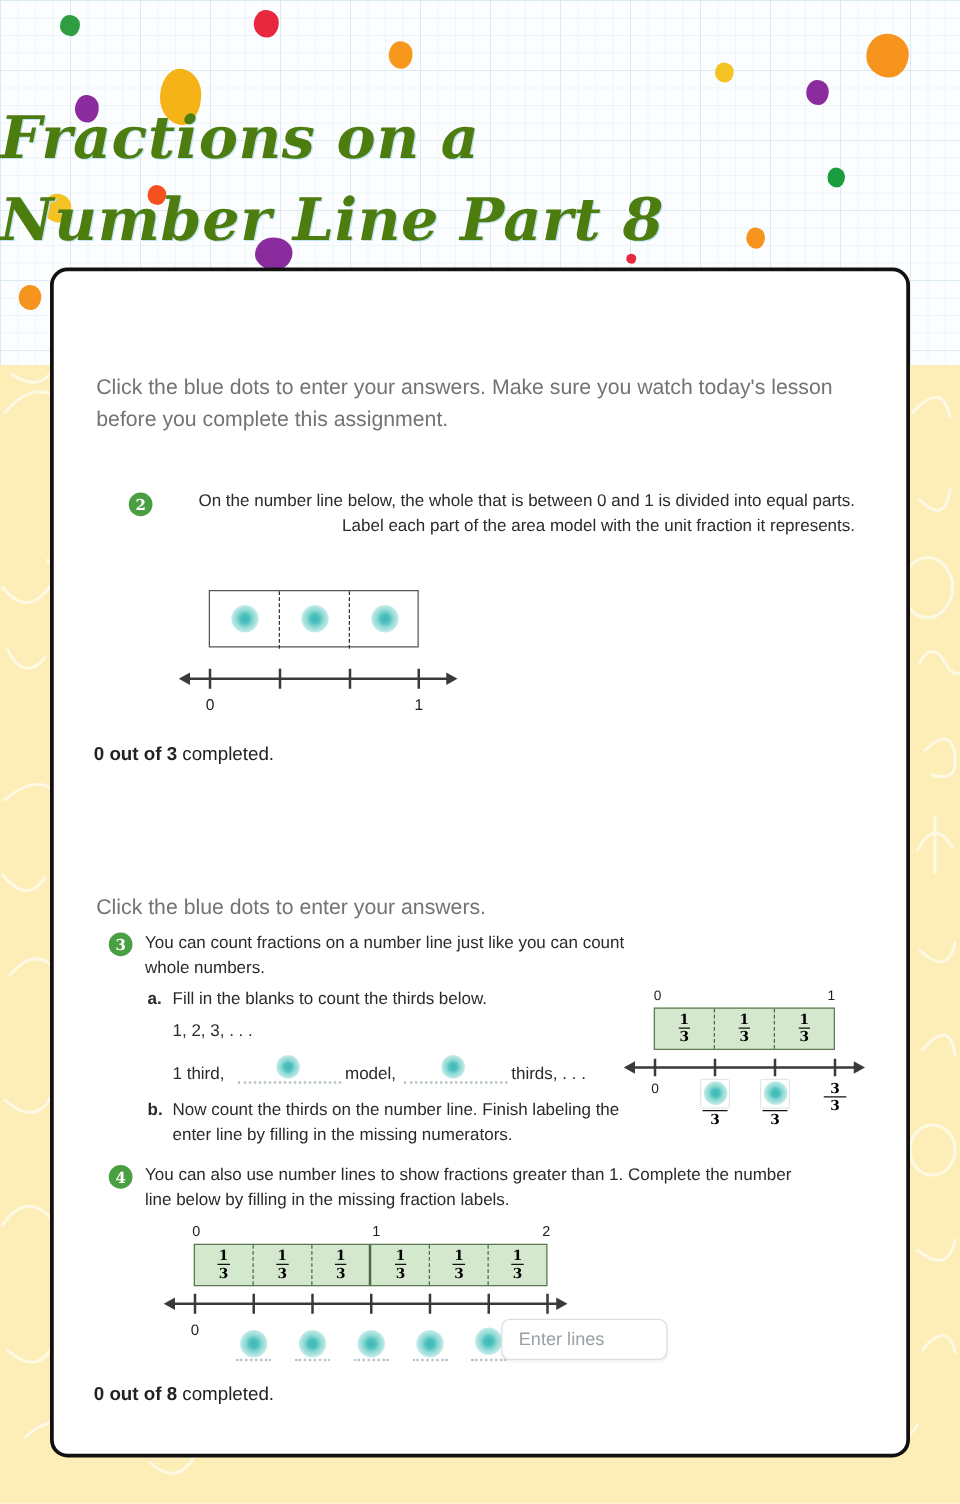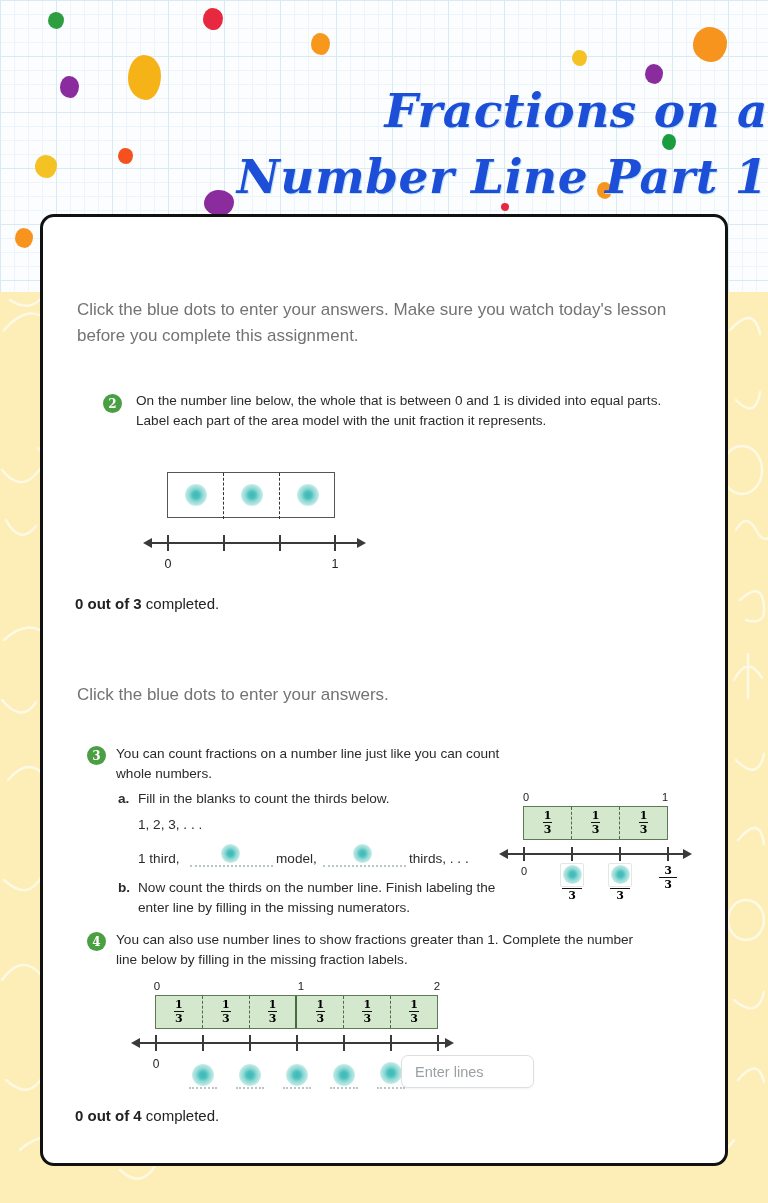--- a/index.html
+++ b/index.html
@@ -28,25 +28,25 @@
       linear-gradient(to right, #edf5fa 1px, transparent 1px),
       linear-gradient(to bottom, #edf5fa 1px, transparent 1px);
     background-size: 56px 56px, 56px 56px, 14px 14px, 14px 14px;
   }
   #splatters { position: absolute; left: 0; top: 0; width: 768px; height: 292px; }
   .splat { position: absolute; border-radius: 48% 52% 45% 55% / 52% 45% 55% 48%; }
 
   
   #title {
     position: absolute; left: 0; top: 78px; width: 768px;
-    text-align: right; z-index: 4;
+    text-align: left; z-index: 4;
     font-family: "DejaVu Serif", serif;
     font-style: italic; font-weight: bold;
     font-size: 47px; line-height: 66px;
-    color: #1d4ed8;
+    color: #4d7c0f;
     letter-spacing: .5px;
     text-shadow: 1px 1px 0 #bfe3f4;
   }
   #title .l2 { display: block; }
 
   
   #card {
     position: absolute; left: 40px; top: 214px;
     width: 688px; height: 952px;
     background: #fff;
@@ -55,21 +55,21 @@
     z-index: 5;
     overflow: hidden;
   }
   .inner { position: relative; width: 100%; height: 100%; }
 
   .lead {
     position: absolute;
     font-size: 17px; line-height: 26px; color: #737373;
   }
   #lead1 { left: 34px; top: 80px; width: 600px; }
-  #lead2 { left: 34px; top: 465px; width: 600px; }
+  #lead2 { left: 34px; top: 496px; width: 600px; }
 
   
   .qnum {
     position: absolute;
     width: 19px; height: 19px; border-radius: 50%;
     background: #4a9f43; color: #fff;
     font-size: 12px; font-weight: bold;
     display: flex; align-items: center; justify-content: center;
     font-family: "DejaVu Serif", serif;
   }
@@ -206,30 +206,30 @@
     <div class="splat" style="left: 118px; top: 148px; width: 15px; height: 16px; background: rgb(244, 81, 30);"></div>
     <div class="splat" style="left: 662px; top: 134px; width: 14px; height: 16px; background: rgb(26, 157, 63);"></div>
     <div class="splat" style="left: 204px; top: 190px; width: 30px; height: 26px; background: rgb(138, 43, 158);"></div>
     <div class="splat" style="left: 15px; top: 228px; width: 18px; height: 20px; background: rgb(247, 148, 30);"></div>
     <div class="splat" style="left: 597px; top: 182px; width: 15px; height: 17px; background: rgb(247, 148, 30);"></div>
     <div class="splat" style="left: 501px; top: 203px; width: 8px; height: 8px; background: rgb(232, 40, 63);"></div>
   </div>
 
 <div id="title">
   <span class="l1">Fractions on a</span>
-  <span class="l2">Number Line Part 1</span>
+  <span class="l2">Number Line Part 8</span>
 </div>
 
 <div id="card">
  <div class="inner">
 
   <div class="lead" id="lead1">Click the  blue dots to enter your answers. Make sure you watch today's lesson before you complete this assignment.</div>
 
   <div class="qnum" style="left:60px; top:177px;">2</div>
-  <div class="qtext" style="left:93px; top:174px; width:548px;">On the number line below, the whole that is between 0 and 1 is divided into equal parts. Label each part of the area model with the unit fraction it represents.</div>
+  <div class="qtext" style="left:93px; top:174px; width:548px;text-align:right;">On the number line below, the whole that is between 0 and 1 is divided into equal parts. Label each part of the area model with the unit fraction it represents.</div>
 
   <div id="q2model" style="left:124px; top:255px; width:168px; height:46px;">
     <div class="vdash" style="left:55px; top:0; height:46px;"></div>
     <div class="vdash" style="left:111px; top:0; height:46px;"></div>
   </div>
   <div class="dot" style="left:142px; top:267px;"></div>
   <div class="dot" style="left:198px; top:267px;"></div>
   <div class="dot" style="left:254px; top:267px;"></div>
 
   <div class="nl-axis" style="left:108px; top:325px; width:210px;"></div>
@@ -380,17 +380,17 @@
   <div class="blank" style="left:287px; top:870px; width:28px;"></div>
   <div class="dot" style="left:337px; top:845px;"></div>
   <div class="blank" style="left:334px; top:870px; width:28px;"></div>
   <div class="dot" style="left:368px; top:848px;"></div>
 
   <div id="enter-text" style="left:358px; top:838px; width:133px; height:33px;">
     <span>Enter lines</span>
   </div>
 
   <div class="completed" style="top:890px;">
-    <b>0 out of 4</b><span> completed.</span>
+    <b>0 out of 8</b><span> completed.</span>
   </div>
 
  </div>
 </div>
 
 </body></html>

